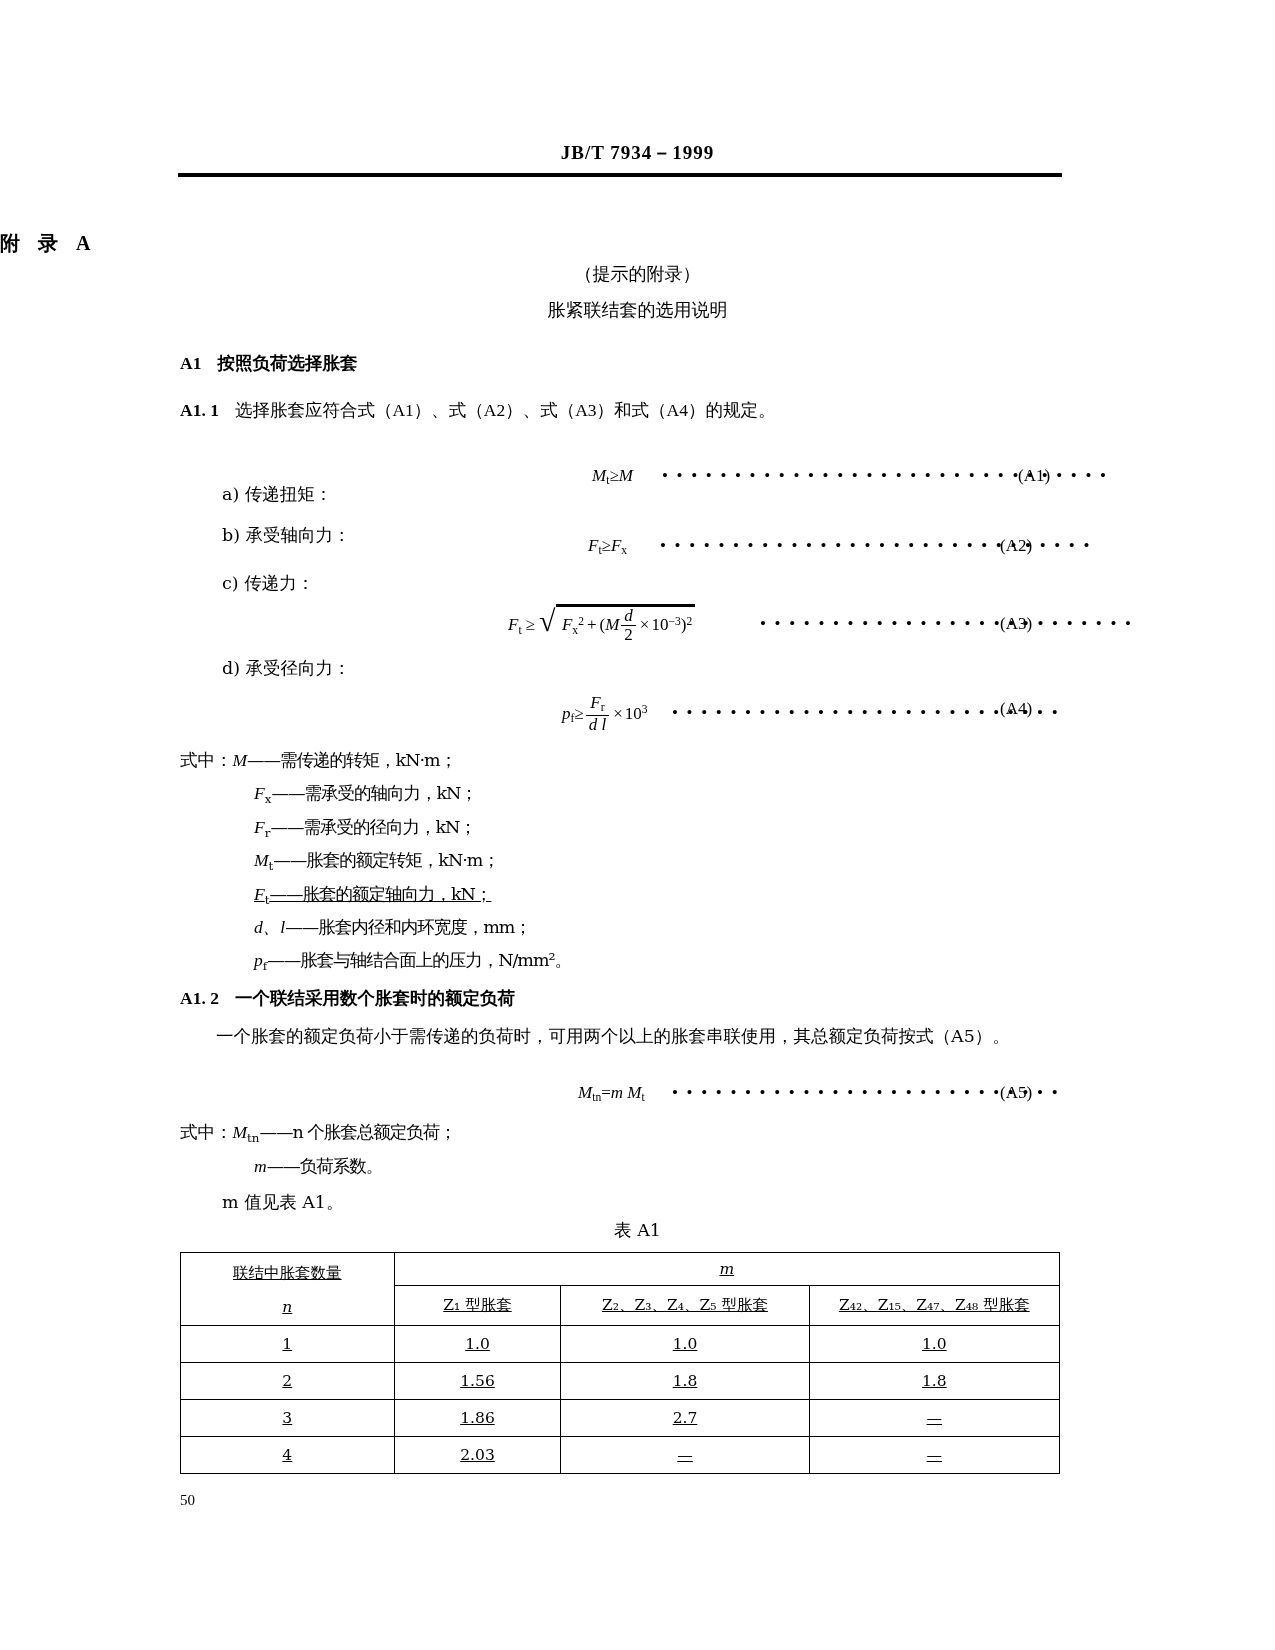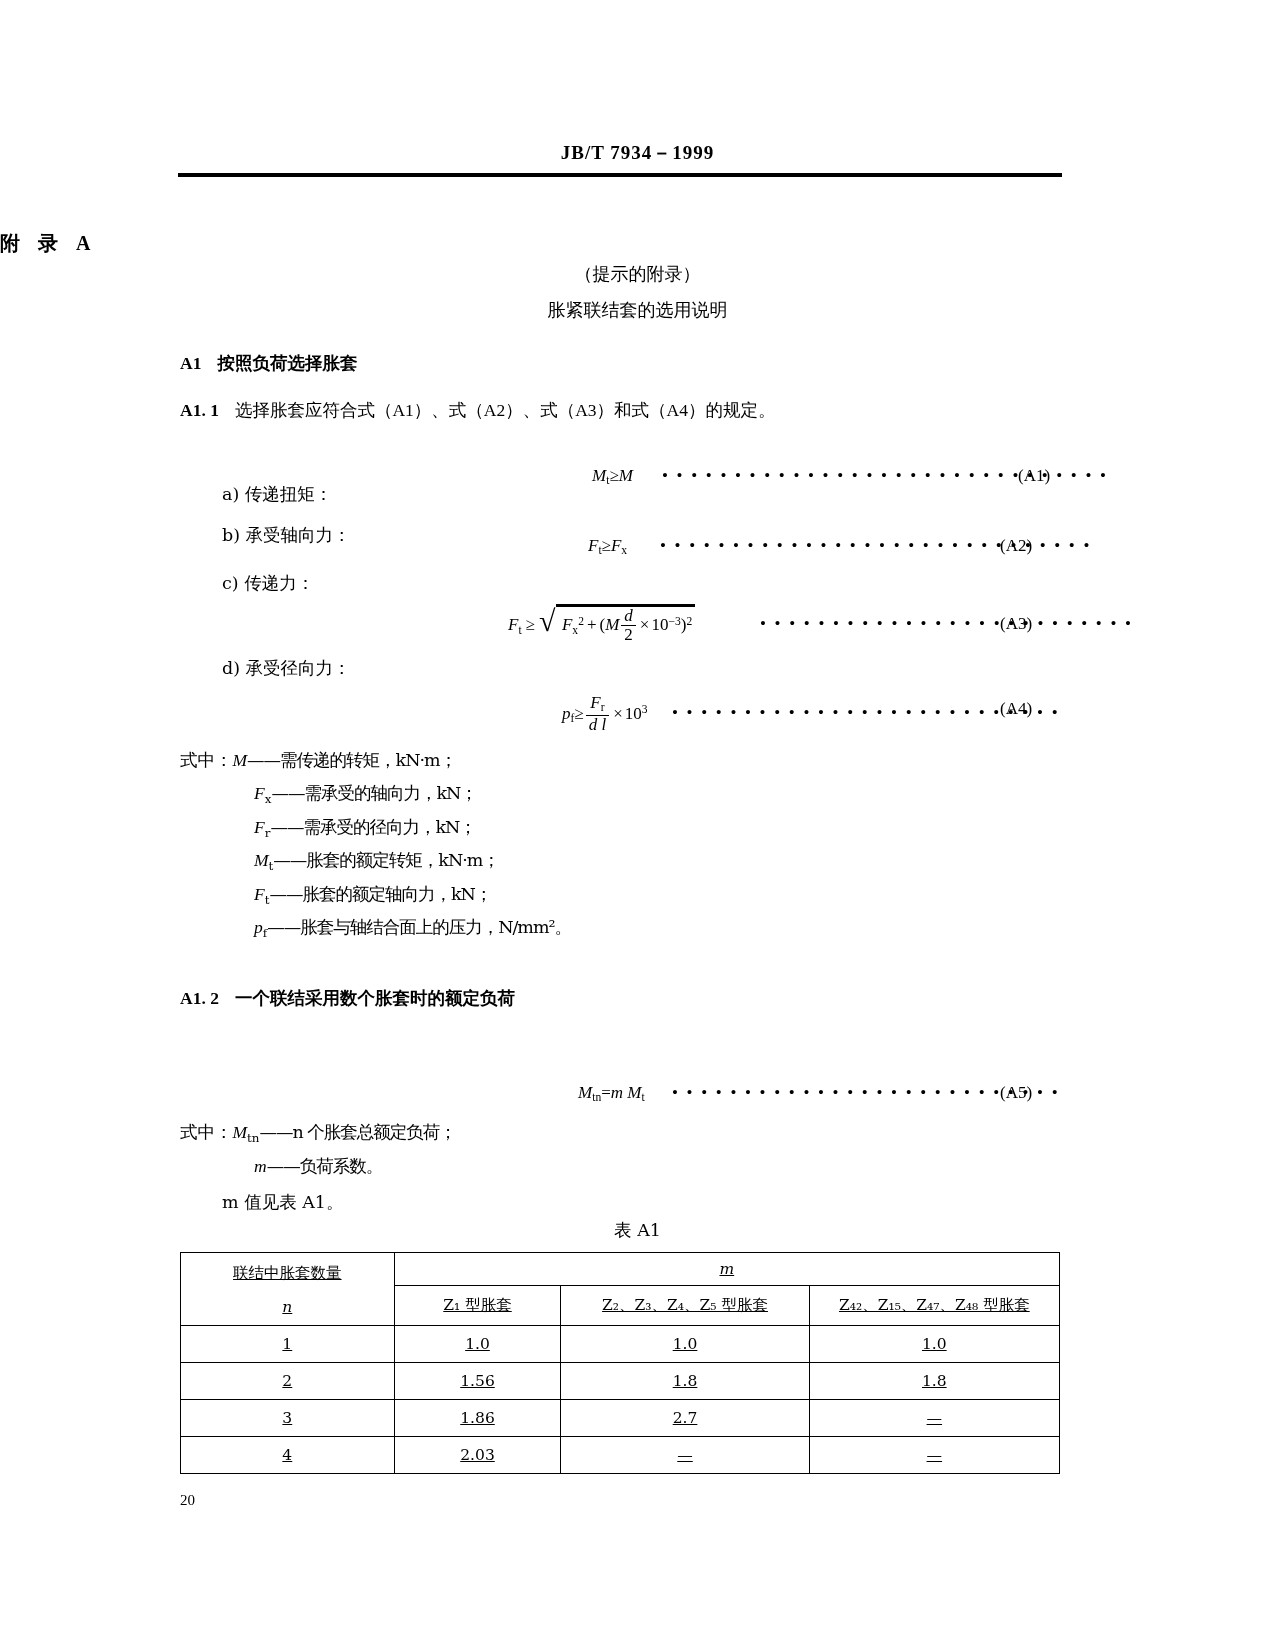--- a/index.html
+++ b/index.html
@@ -207,32 +207,38 @@
     </div>
     <div class="where-row" style="padding-left:74px;">
       <var>F</var><sub>x</sub><span class="dash">——需承受的轴向力，kN；</span>
     </div>
     <div class="where-row" style="padding-left:74px;">
       <var>F</var><sub>r</sub><span class="dash">——需承受的径向力，kN；</span>
     </div>
     <div class="where-row" style="padding-left:74px;">
       <var>M</var><sub>t</sub><span class="dash">——胀套的额定转矩，kN·m；</span>
     </div>
-    <div class="where-row" style="padding-left:74px;">
+    <div class="where-row" style="padding-left:74px;text-decoration:underline;">
       <var>F</var><sub>t</sub><span class="dash">——胀套的额定轴向力，kN；</span>
+    </div>
+    <div class="where-row" style="padding-left:74px;">
+      <var>d、l</var><span class="dash">——胀套内径和内环宽度，mm；</span>
     </div>
     <div class="where-row" style="padding-left:74px;">
       <var>p</var><sub>f</sub><span class="dash">——胀套与轴结合面上的压力，N/mm²。</span>
     </div>
   </div>
 
   <div class="blk h2 sec-a12">
     <span>A1. 2</span><span class="gap"></span><span>一个联结采用数个胀套时的额定负荷</span>
   </div>
 
+  <div class="blk para-a12">
+    <span style="display:inline-block; width:36px;"></span><span>一个胀套的额定负荷小于需传递的负荷时，可用两个以上的胀套串联使用，其总额定负荷按式（A5）。</span>
+  </div>
 
   <div class="fml" style="top:1083px;">
     <span class="eqbody" style="left:578px;">
       <var>M</var><sub>tn</sub><span class="up">=</span><var>m</var>&nbsp;<var>M</var><sub>t</sub>
     </span>
     <span class="dots" style="left:672px;">• • • • • • • • • • • • • • • • • • • • • • • • • • •</span>
     <span class="eqnum" style="left:1000px;">(A5)</span>
   </div>
 
   <div class="where where2">
@@ -282,15 +288,15 @@
     </tr>
     <tr>
       <td class="dcell">4</td>
       <td class="dcell">2.03</td>
       <td class="dcell">—</td>
       <td class="dcell">—</td>
     </tr>
   </tbody>
     </table>
 
-  <div class="page-num">20</div>
+  <div class="page-num">50</div>
 
 </div>
 
 </body></html>

